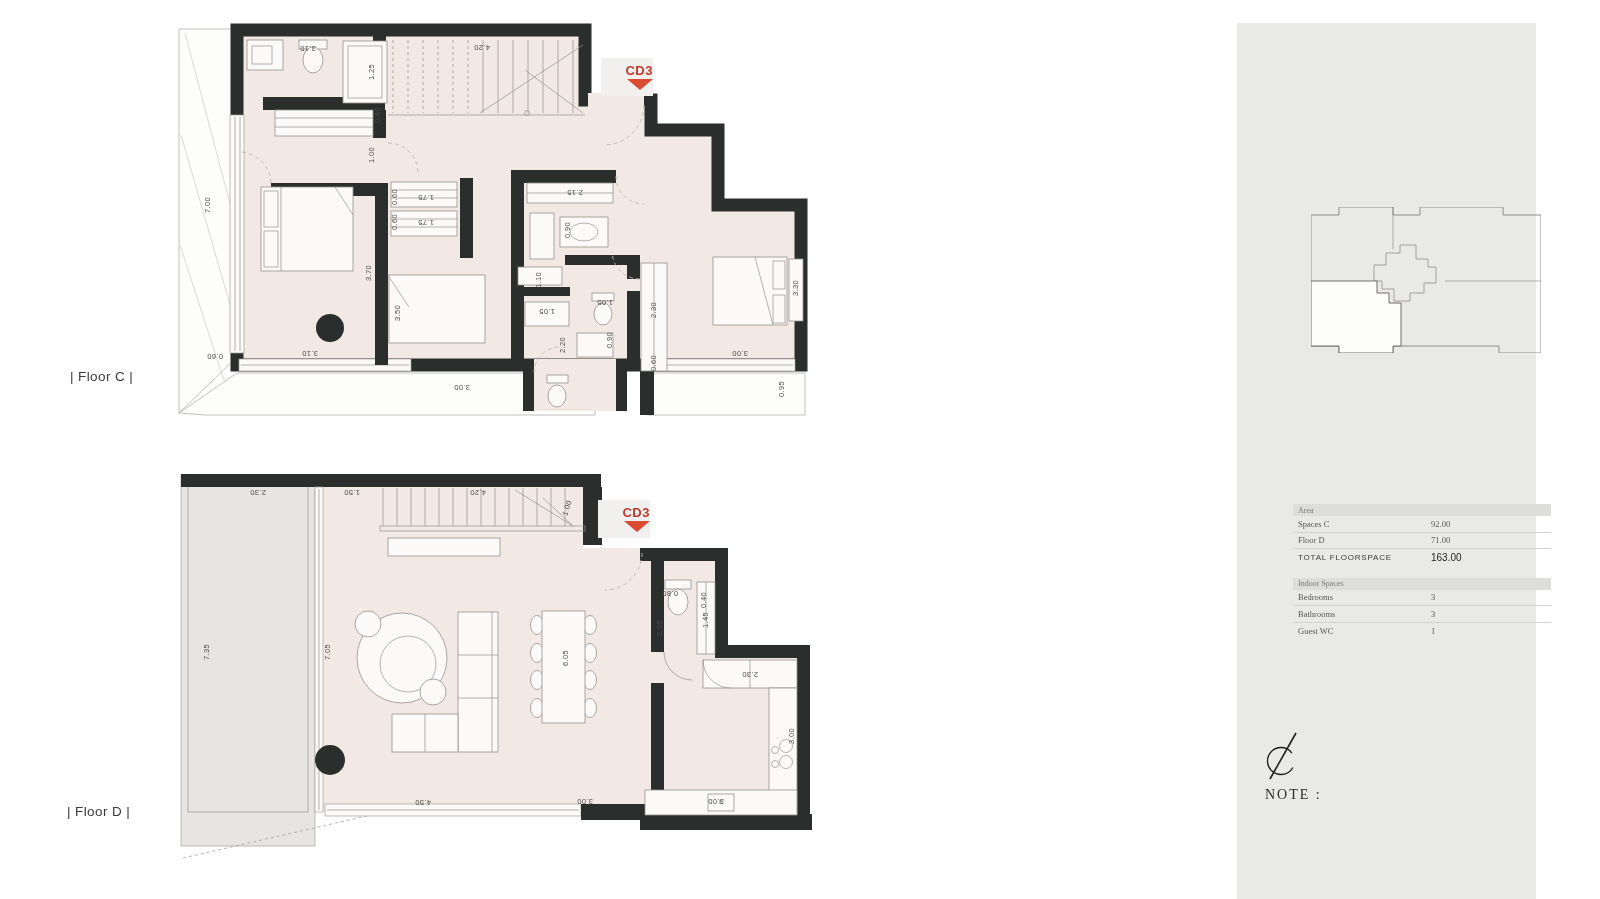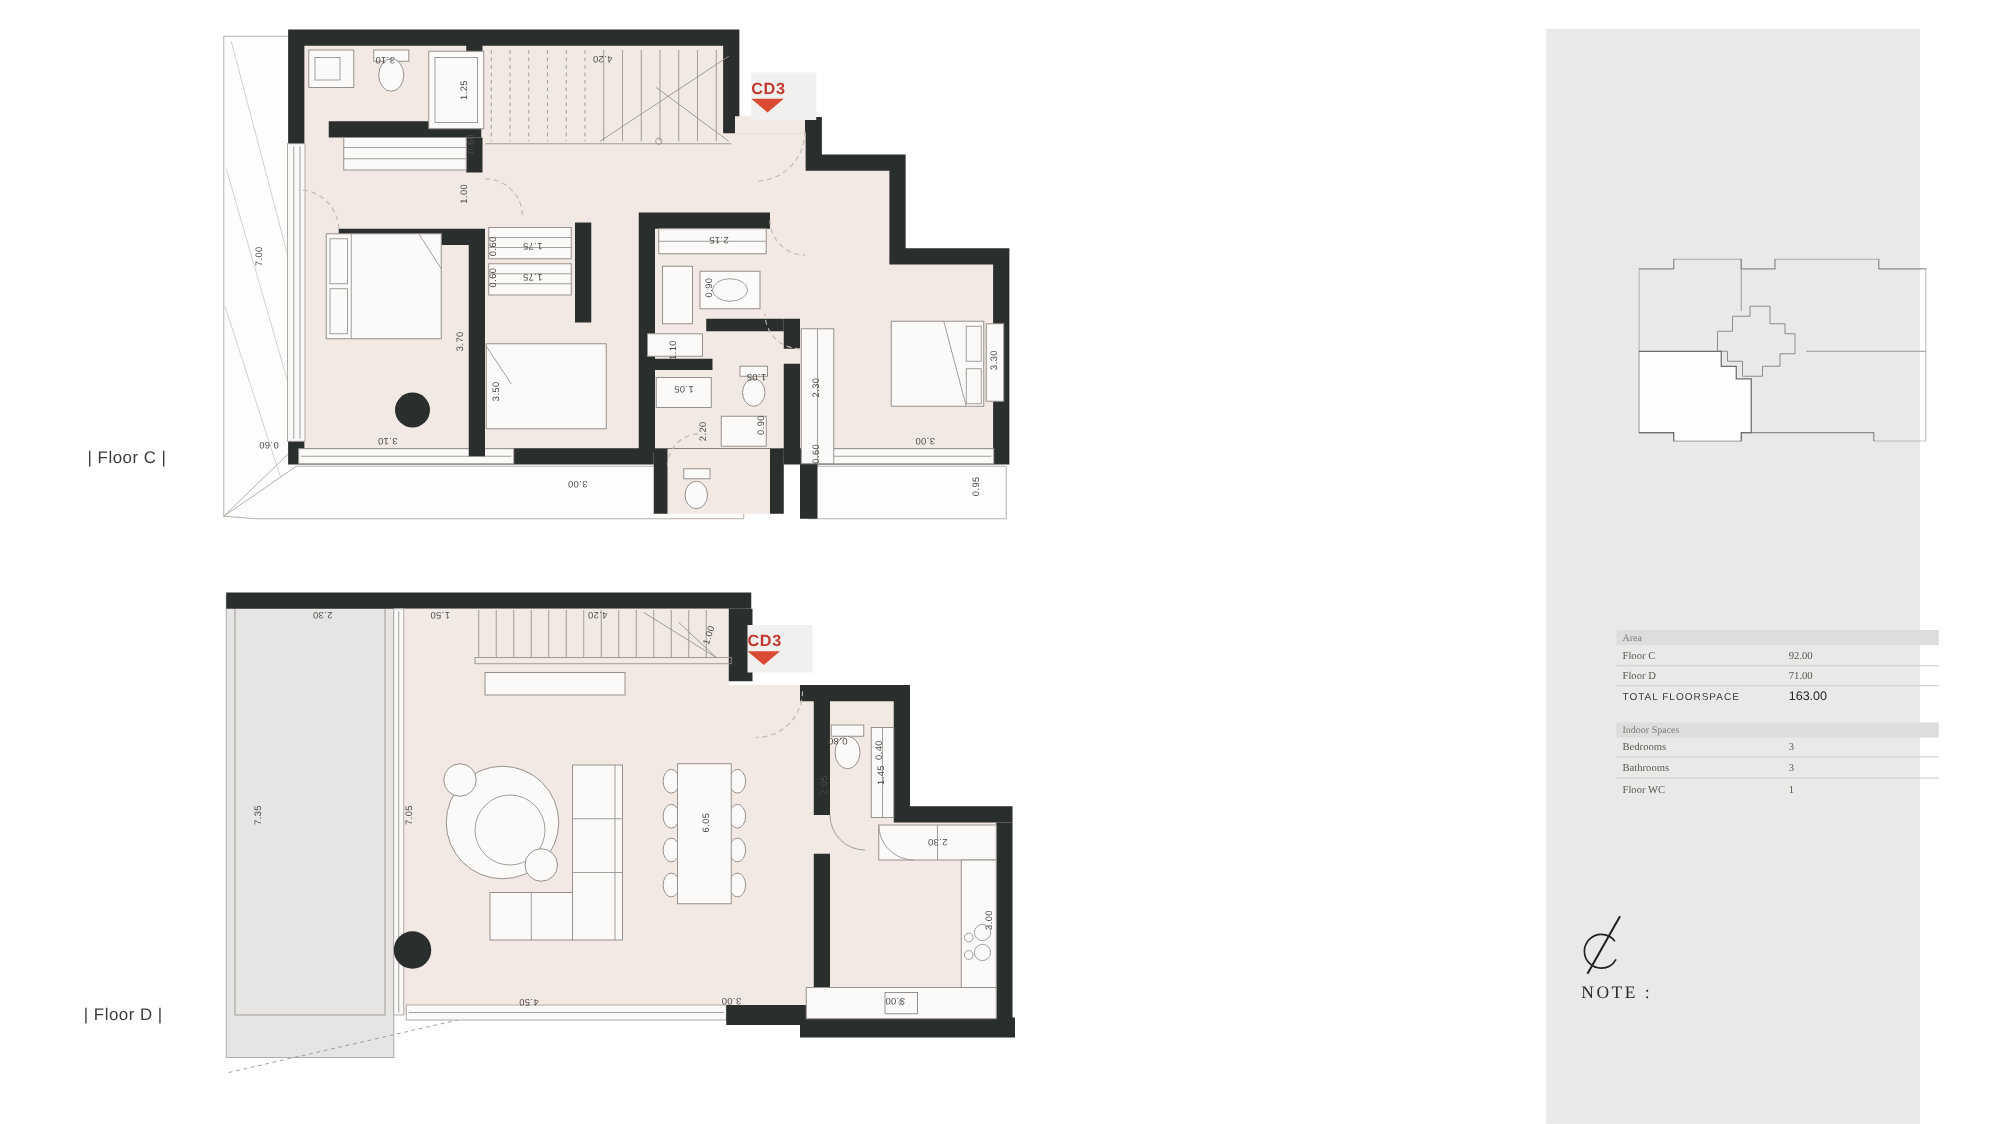--- a/index.html
+++ b/index.html
@@ -13,21 +13,21 @@
   .wallstroke{fill:none;stroke:#2a2e2d;stroke-width:13;stroke-linejoin:miter;}
   .furn{fill:#fbfaf9;stroke:#96918c;stroke-width:.8;}
   .thin{stroke:#96918c;stroke-width:.7;fill:none;}
   .dash{stroke-dasharray:3 3;}
   .win{fill:#fbfaf9;stroke:#a5a09b;stroke-width:.7;}
   .door{fill:none;stroke:#c2b6ad;stroke-width:.9;stroke-dasharray:4 3;}
   .hatch{stroke:#ccc9c5;stroke-width:.7;}
   .terr{fill:#fdfdfc;stroke:#b3b0ac;stroke-width:.8;}
   .dim{font:7.5px "Liberation Sans",sans-serif;fill:#4e4b48;text-anchor:middle;dominant-baseline:central;letter-spacing:.3px;}
   
-  .cd3{position:absolute;width:52px;height:38px;background:#f2f0ee;display:flex;flex-direction:column;align-items:flex-start;justify-content:center;}
+  .cd3{position:absolute;width:52px;height:38px;background:#f2f0ee;display:flex;flex-direction:column;align-items:flex-end;justify-content:center;}
   .cd3 .txt{font-size:13px;font-weight:600;color:#bf3a2e;letter-spacing:.5px;line-height:13px;}
   .cd3 .tri{width:0;height:0;border-left:13px solid transparent;border-right:13px solid transparent;border-top:11px solid #d94b33;margin-top:2px;}
   
   .sidebar{position:absolute;left:1237px;top:0;width:299px;height:899px;background:#e9e9e7;margin-top:23px;}
   .keyplan{position:absolute;left:74px;top:184px;}
   .tbl{position:absolute;left:56px;top:481px;width:258px;}
   .band{height:12px;background:#dddedc;color:#7b7974;font-family:"Liberation Serif",serif;font-size:8px;
         display:flex;align-items:center;padding-left:5px;box-sizing:border-box;}
   .trow{height:16.5px;position:relative;display:flex;align-items:center;font-family:"Liberation Serif",serif;
         font-size:8.5px;color:#5a5852;border-bottom:.5px solid #d2d2d0;padding-left:5px;box-sizing:border-box;}
@@ -41,21 +41,21 @@
   .note-title{position:absolute;left:28px;top:764px;font-family:"Liberation Serif",serif;font-size:14px;
               letter-spacing:2px;color:#2a2a28;}
   .note-body{position:absolute;left:28px;top:801px;width:258px;font-family:"Liberation Serif",serif;
              font-size:10.5px;line-height:13px;color:#3f3f3c;}
 </style>
 </head>
 <body>
 
 <div class="canvas">
 
-  <div class="floor-label" style="left:70px;top:358px;text-align:center;">| Floor C |</div>
+  <div class="floor-label" style="left:70px;top:369px;text-align:center;">| Floor C |</div>
   <div class="floor-label" style="left:67px;top:804px;">| Floor D |</div>
 
   <svg class="plan-svg" style="left:175px;top:15px;" width="645" height="405" viewBox="0 0 645 405">
     <g>
       <polygon class="terr" points="4,14 62,14 62,342 4,398"></polygon>
       <line class="hatch" x1="10" y1="18" x2="58" y2="200"></line>
       <line class="hatch" x1="6" y1="120" x2="58" y2="300"></line>
       <line class="hatch" x1="5" y1="230" x2="55" y2="384"></line>
       <polygon class="terr" points="30,400 420,400 420,358 62,358 4,398"></polygon>
       <polygon class="terr" points="472,358 630,358 630,400 472,400"></polygon>
@@ -312,42 +312,42 @@
       <path d="M0,8 H28 V0 H82 V8 H109 V0 H192 V8 H230 V146 H188 V139 H82 V146 H28 V139 H0 Z" fill="none" stroke="#8f8d89" stroke-width="1"></path>
       <line x1="82" y1="0" x2="82" y2="42" stroke="#8f8d89" stroke-width=".7"></line>
       <line x1="134" y1="74" x2="230" y2="74" stroke="#8f8d89" stroke-width=".7"></line>
       <path d="M75,46 h14 v-8 h16 v14 h12 v8 h8 v16 h-12 v10 h-14 v8 h-16 v-12 h-12 v-8 h-8 v-16 h12 Z" fill="none" stroke="#8f8d89" stroke-width=".8"></path>
       <polygon points="0,74 66,74 66,86 78,86 78,96 90,96 90,139 82,139 82,146 28,146 28,139 0,139" fill="#fdfdfc" stroke="#6f6d6a" stroke-width="1"></polygon>
     </svg>
 
     <div class="tbl">
       <div class="band">Area</div>
       <div class="trow">
-        <span>Floor C</span>
+        <span>Spaces C</span>
         <span class="val">92.00</span>
       </div>
       <div class="trow">
         <span>Floor D</span>
         <span class="val">71.00</span>
       </div>
       <div class="trow total">
         <span>TOTAL FLOORSPACE</span>
         <span class="val">163.00</span>
       </div>
       <div class="band band2">Indoor Spaces</div>
       <div class="trow">
         <span>Bedrooms</span>
         <span class="val">3</span>
       </div>
       <div class="trow">
         <span>Bathrooms</span>
         <span class="val">3</span>
       </div>
       <div class="trow last">
-        <span>Floor WC</span>
+        <span>Guest WC</span>
         <span class="val">1</span>
       </div>
     </div>
 
     <svg class="logo" width="44" height="54" viewBox="0 0 44 54">
       <circle cx="19" cy="32" r="13.5" fill="none" stroke="#1f1f1f" stroke-width="1.3" pathLength="100" stroke-dasharray="82 18" stroke-dashoffset="-8"></circle>
       <line x1="8" y1="50" x2="34" y2="4" stroke="#1f1f1f" stroke-width="1.6"></line>
     </svg>
     <div class="note-title">NOTE :</div>
   </div>

